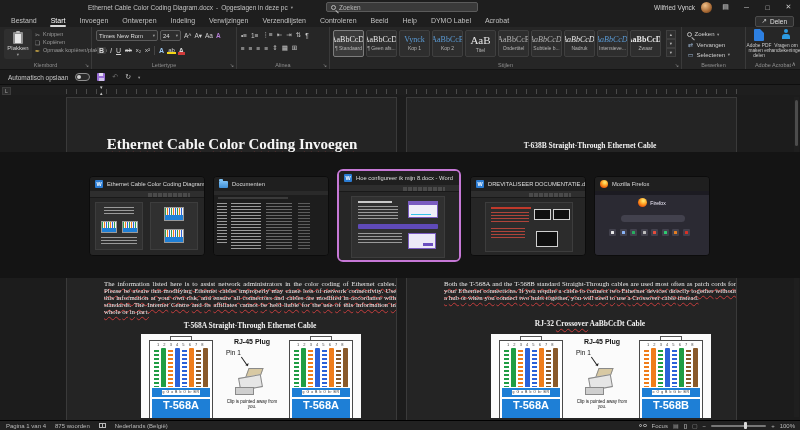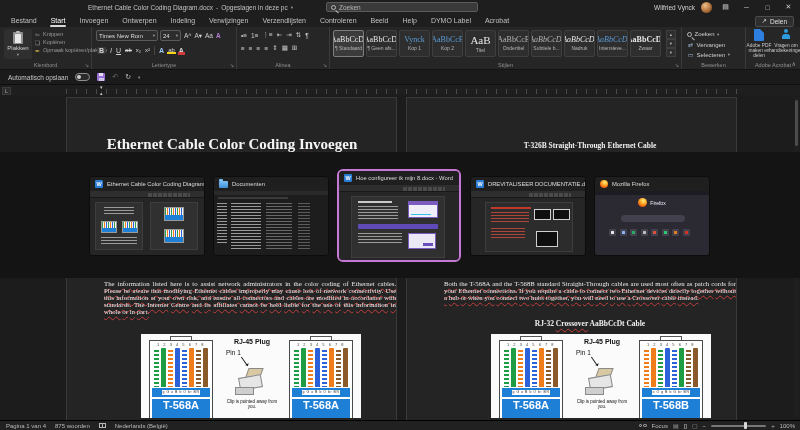--- a/index.html
+++ b/index.html
@@ -406,20 +406,21 @@
   <div class="ruler-corner">L</div>
   <div class="ruler-h"></div>
   <span class="rmark">▾</span>
   <span class="rmark rmark2">▴</span>
   <div class="ruler-v"></div>
 
   <div class="docarea">
     <div class="page p1">
       <div class="doc-title"><span class="sq">Ethernet</span> <span class="sq">Cable</span> <span class="sq">Color</span> <span class="sq">Coding</span> <span class="sq">Invoegen</span></div>
       <div class="intro"><span class="sq">The</span> <span class="sq">information</span> <span class="sq">listed</span> <span class="sq">here</span> <span class="sq">is</span> <span class="sq">to</span> <span class="sq">assist</span> <span class="sq">network</span> <span class="sq">administrators</span> <span class="sq">in</span> <span class="sq">the</span> <span class="sq">color</span> <span class="sq">coding</span> <span class="sq">of</span> <span class="sq">Ethernet</span> <span class="sq">cables.</span> <span class="sq">Please</span> <span class="sq">be</span> <span class="sq">aware</span> <span class="sq">that</span> <span class="sq">modifying</span> <span class="sq">Ethernet</span> <span class="sq">cables</span> <span class="sq">improperly</span> <span class="sq">may</span> <span class="sq">cause</span> <span class="sq">loss</span> <span class="sq">of</span> <span class="sq">network</span> <span class="sq">connectivity.</span> <span class="sq">Use</span> <span class="sq">this</span> <span class="sq">information</span> <span class="sq">at</span> <span class="sq">your</span> <span class="sq">own</span> <span class="sq">risk,</span> <span class="sq">and</span> <span class="sq">ensure</span> <span class="sq">all</span> <span class="sq">connectors</span> <span class="sq">and</span> <span class="sq">cables</span> <span class="sq">are</span> <span class="sq">modified</span> <span class="sq">in</span> <span class="sq">accordance</span> <span class="sq">with</span> <span class="sq">standards.</span> <span class="sq">The</span> <span class="sq">Internet</span> <span class="sq">Centre</span> <span class="sq">and</span> <span class="sq">its</span> <span class="sq">affiliates</span> <span class="sq">cannot</span> <span class="sq">be</span> <span class="sq">held</span> <span class="sq">liable</span> <span class="sq">for</span> <span class="sq">the</span> <span class="sq">use</span> <span class="sq">of</span> <span class="sq">this</span> <span class="sq">information</span> <span class="sq">in</span> <span class="sq">whole</span> <span class="sq">or</span> <span class="sq">in</span> <span class="sq">part.</span></div>
+      <div class="dheading h223">T-568A Straight-Through Ethernet Cable</div>
       <div class="diagram d1">
         <div class="connector cn-l">
           <div class="c-tab"></div>
           <div class="c-body">
             <div class="c-num">1 2 3 4 5 6 7 8</div>
             <div class="c-wires">
                 <div class="wire" style="background: repeating-linear-gradient(rgb(255, 255, 255) 0px, rgb(255, 255, 255) 2px, rgb(31, 157, 68) 2px, rgb(31, 157, 68) 4px);"></div>
                 <div class="wire" style="background: rgb(31, 157, 68);"></div>
                 <div class="wire" style="background: repeating-linear-gradient(rgb(255, 255, 255) 0px, rgb(255, 255, 255) 2px, rgb(240, 125, 26) 2px, rgb(240, 125, 26) 4px);"></div>
                 <div class="wire" style="background: rgb(43, 98, 217);"></div>
@@ -460,21 +461,21 @@
             <div class="c-pins">
                 <span>g G o B b O br BR</span>
               </div>
             <div class="c-big">T-568A</div>
           </div>
         </div>
       </div>
     </div>
 
     <div class="page p2">
-      <div class="dheading top-heading">T-326B Straight-Through Ethernet Cable</div>
+      <div class="dheading top-heading">T-638B Straight-Through Ethernet Cable</div>
       <div class="intro"><span class="sq">Both</span> <span class="sq">the</span> <span class="sq">T-568A</span> <span class="sq">and</span> <span class="sq">the</span> <span class="sq">T-568B</span> <span class="sq">standard</span> <span class="sq">Straight-Through</span> <span class="sq">cables</span> <span class="sq">are</span> <span class="sq">used</span> <span class="sq">most</span> <span class="sq">often</span> <span class="sq">as</span> <span class="sq">patch</span> <span class="sq">cords</span> <span class="sq">for</span> <span class="sq">your</span> <span class="sq">Ethernet</span> <span class="sq">connections.</span> <span class="sq">If</span> <span class="sq">you</span> <span class="sq">require</span> <span class="sq">a</span> <span class="sq">cable</span> <span class="sq">to</span> <span class="sq">connect</span> <span class="sq">two</span> <span class="sq">Ethernet</span> <span class="sq">devices</span> <span class="sq">directly</span> <span class="sq">together</span> <span class="sq">without</span> <span class="sq">a</span> <span class="sq">hub</span> <span class="sq">or</span> <span class="sq">when</span> <span class="sq">you</span> <span class="sq">connect</span> <span class="sq">two</span> <span class="sq">hubs</span> <span class="sq">together,</span> <span class="sq">you</span> <span class="sq">will</span> <span class="sq">need</span> <span class="sq">to</span> <span class="sq">use</span> <span class="sq">a</span> <span class="sq">Crossover</span> <span class="sq">cable</span> <span class="sq">instead.</span></div>
       <div class="dheading h221">
         <span>RJ-32 </span><span class="sq">Crossover</span><span> AaBbCcDt Cable</span>
       </div>
       <div class="diagram d2">
         <div class="connector cn-l">
           <div class="c-tab"></div>
           <div class="c-body">
             <div class="c-num">1 2 3 4 5 6 7 8</div>
             <div class="c-wires">

